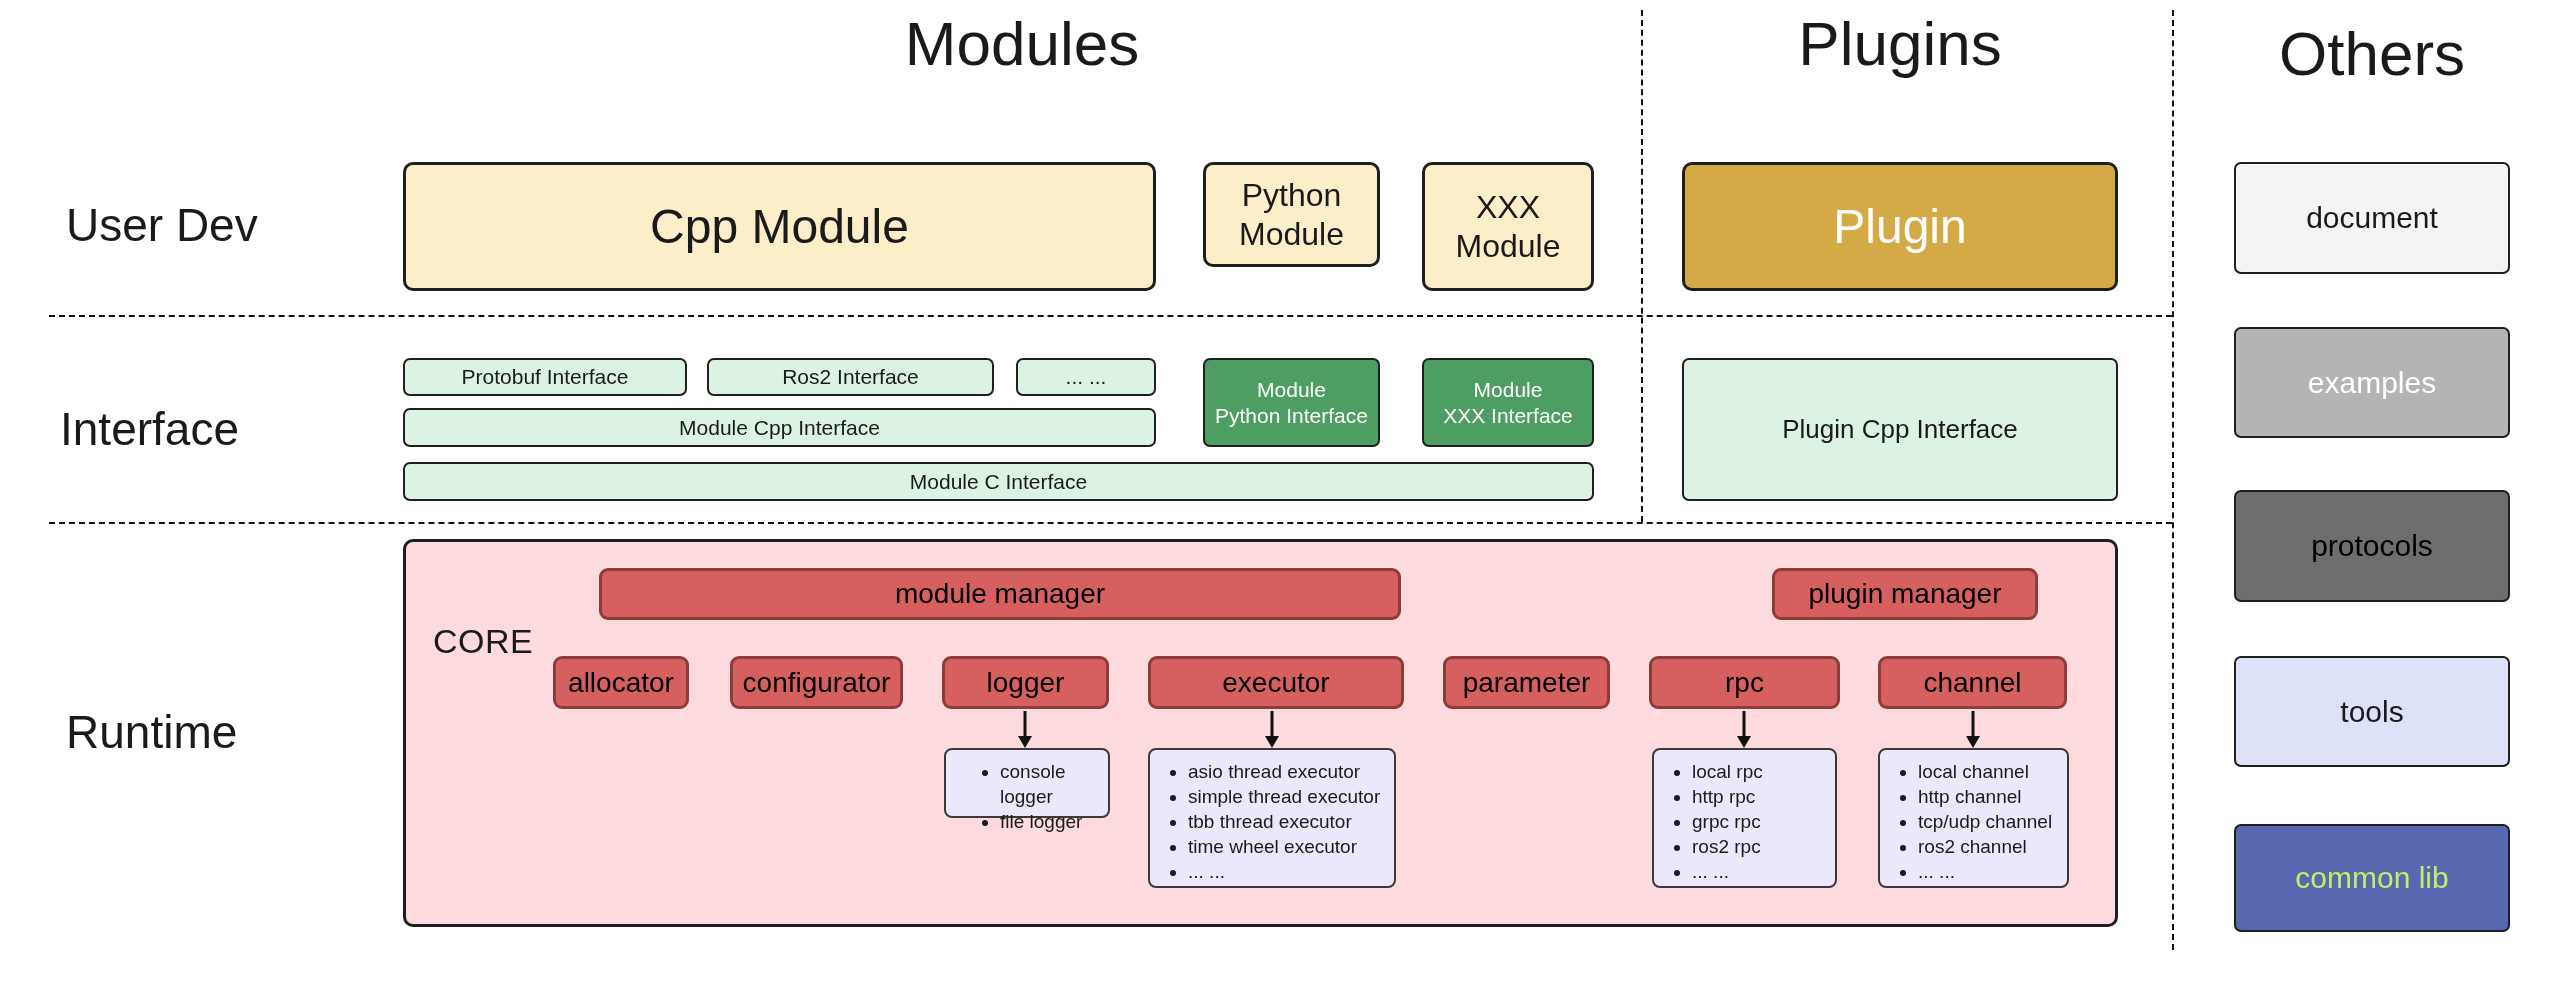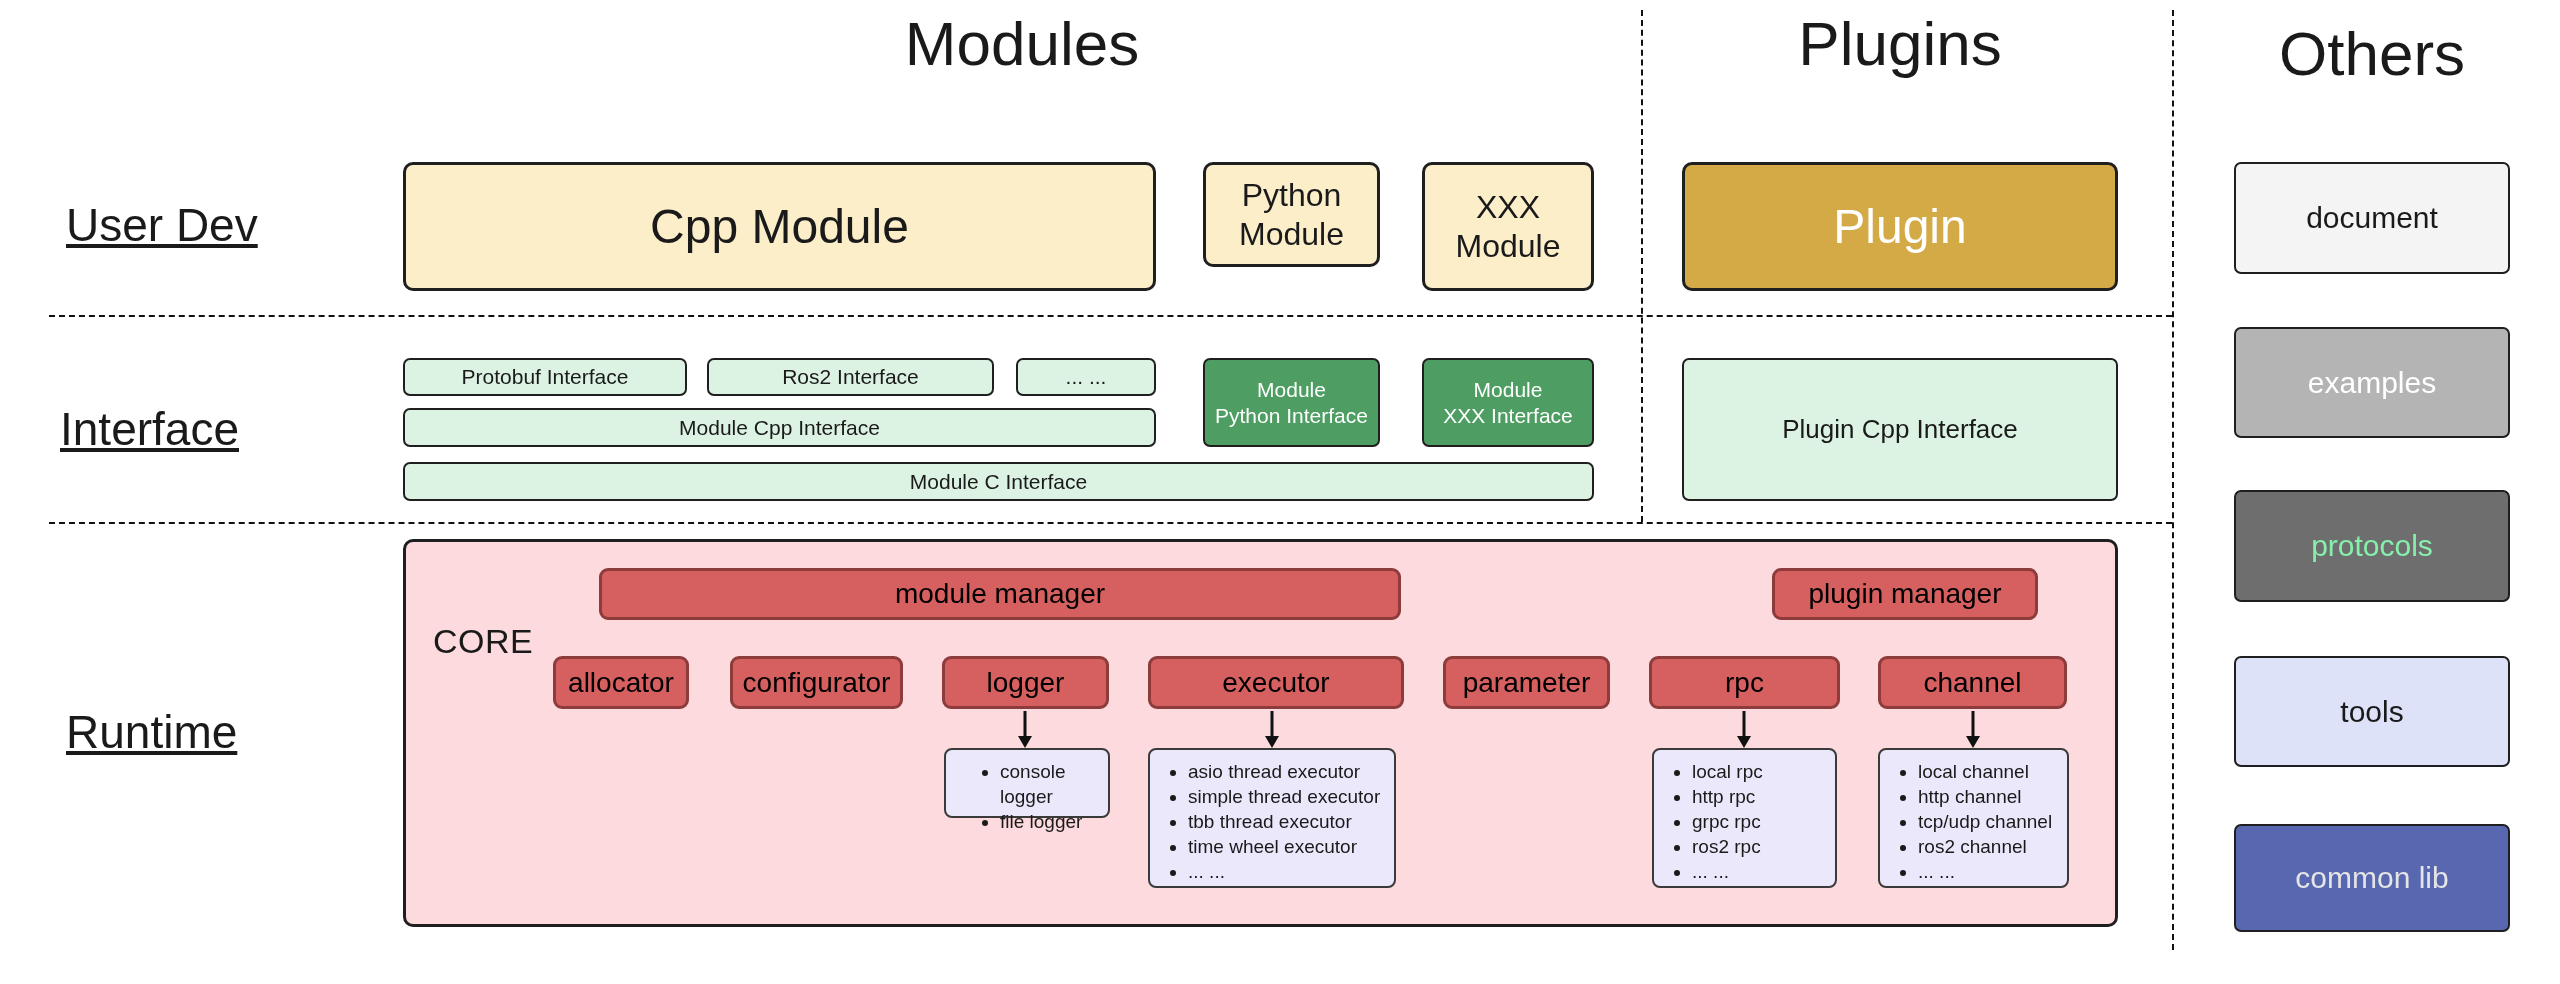--- a/index.html
+++ b/index.html
@@ -15,31 +15,31 @@
   }
   .thin { border-width:2px; border-radius:7px; }
   .yellow { background:#fbeec9; }
   .gold   { background:#d3aa45; color:#ffffff; }
   .lgreen { background:#dcf3e3; }
   .dgreen { background:#4e9d62; color:#ffffff; }
   .pink   { background:#fcdade; }
   .red    { background:#d65f5f; color:#000000; border:3px solid #8d3b3b; border-radius:9px; font-size:28px; }
   .gray-light { background:#f4f4f4; }
   .gray-mid   { background:#b4b4b4; color:#ffffff; }
-  .gray-dark  { background:#6e6e6e; color:#86efac; }
+  .gray-dark  { background:#6e6e6e; color:#000000; }
   .lavender   { background:#dee2f8; }
-  .indigo     { background:#5767b0; color:#e5e5e5; }
+  .indigo     { background:#5767b0; color:#bef264; }
   .impl {
     position:absolute; box-sizing:border-box;
     background:#ece8fc; border:2px solid #3a3a3a; border-radius:8px;
     padding:9px 8px; text-align:left;
   }
   .impl ul { margin:0; padding-left:30px; font-size:19px; line-height:1.32; }
   .hdr { position:absolute; width:500px; font-size:62px; text-align:center; }
-  .rowlabel { position:absolute; font-size:46px;text-decoration:underline; }
+  .rowlabel { position:absolute; font-size:46px; }
   .dash-v { position:absolute; width:0; border-left:2px dashed #111; }
   .dash-h { position:absolute; height:0; border-top:2px dashed #111; }
   .arrow { position:absolute; width:30px; height:40px; }
   .two-line span { display:block; }
   .core-label { position:absolute; font-size:34px; font-weight:normal; letter-spacing:0.5px; }
 </style>
 </head>
 <body>
 
 <div class="canvas">

